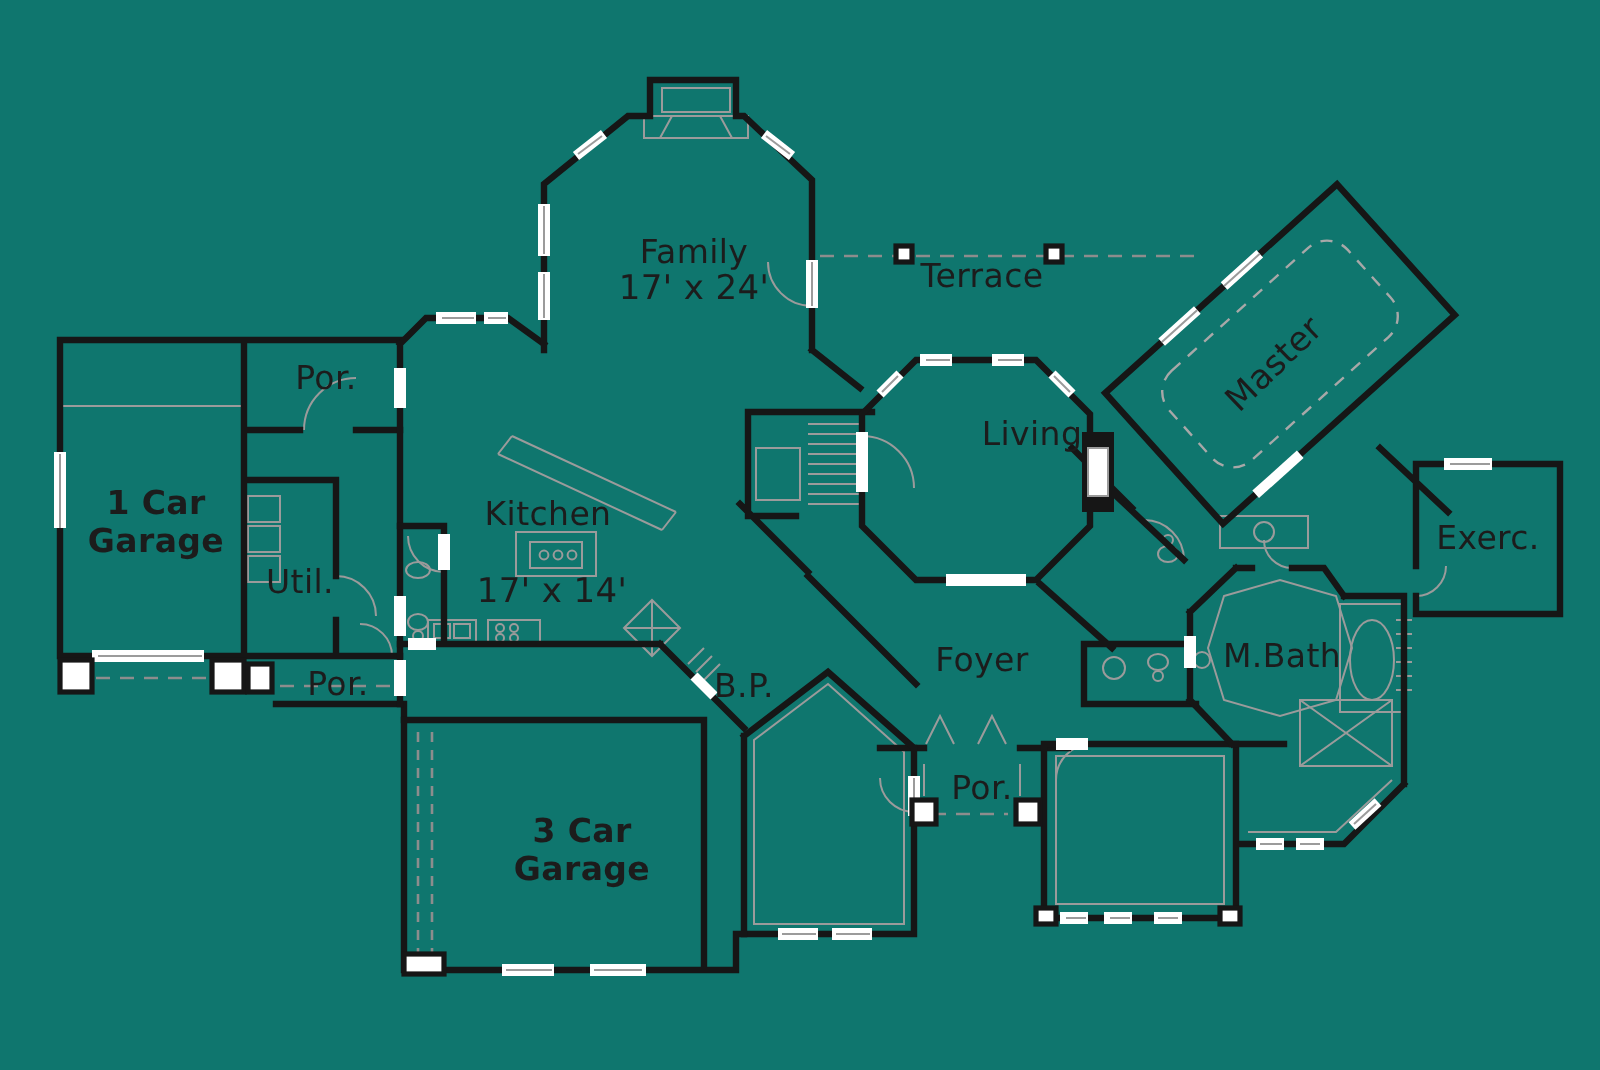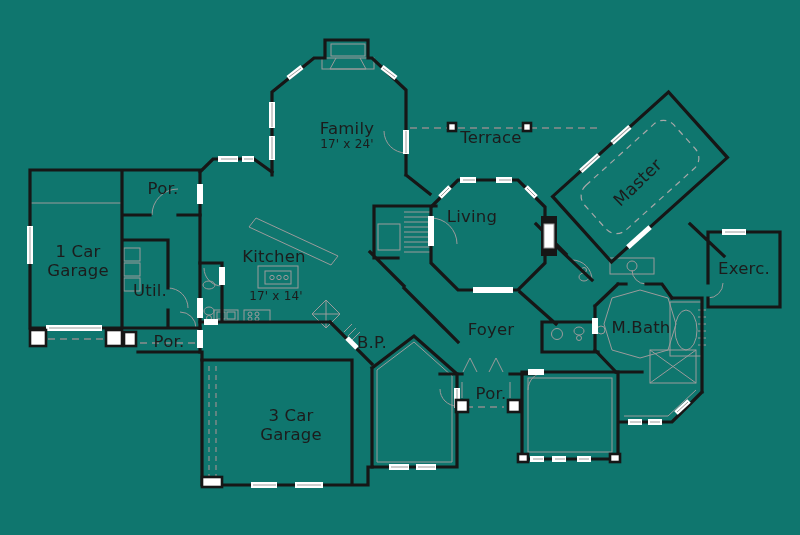--- a/index.html
+++ b/index.html
@@ -7,22 +7,22 @@
     position:relative;width:800px;height:535px;background:#0f766e;overflow:hidden;
     font-family:"DejaVu Sans","Liberation Sans",sans-serif;color:#1c1c1c;
   }
   .stage svg{position:absolute;left:0;top:0;}
   .lbl{
     position:absolute;transform:translate(-50%,-50%);
     text-align:center;line-height:1.16;white-space:nowrap;
     font-size:16.5px;color:#1c1c1c;letter-spacing:0.2px;
   }
   .lbl .nm{display:block;}
-  .lbl .dm{display:block;font-size:12px;}
-  .lbl.wrap{white-space:normal;width:76px;}
+  .lbl .dm{display:block;font-size:17px;}
+  .lbl.wrap{white-space:normal;width:76px;font-weight:bold;}
   .lbl.rot{transform:translate(-50%,-50%) rotate(-44deg);font-size:17px;}
 </style>
 </head>
 <body>
 
 <div class="stage">
 
 <svg width="800" height="535" viewBox="0 0 800 535">
 
   <g stroke="#9b9b9b" stroke-width="1" fill="none">
@@ -236,21 +236,21 @@
 
   <div class="lbl" style="left:163px;top:189px">
     <span class="nm">Por.</span>
   </div>
 
 
   <div class="lbl wrap" style="left:78px;top:261px">
     <span class="nm">1 Car Garage</span>
   </div>
 
-  <div class="lbl" style="left:472px;top:217px">
+  <div class="lbl" style="left:516px;top:217px">
     <span class="nm">Living</span>
   </div>
 
   <div class="lbl" style="left:744px;top:269px">
     <span class="nm">Exerc.</span>
   </div>
 
   <div class="lbl" style="left:150px;top:291px">
     <span class="nm">Util.</span>
   </div>

